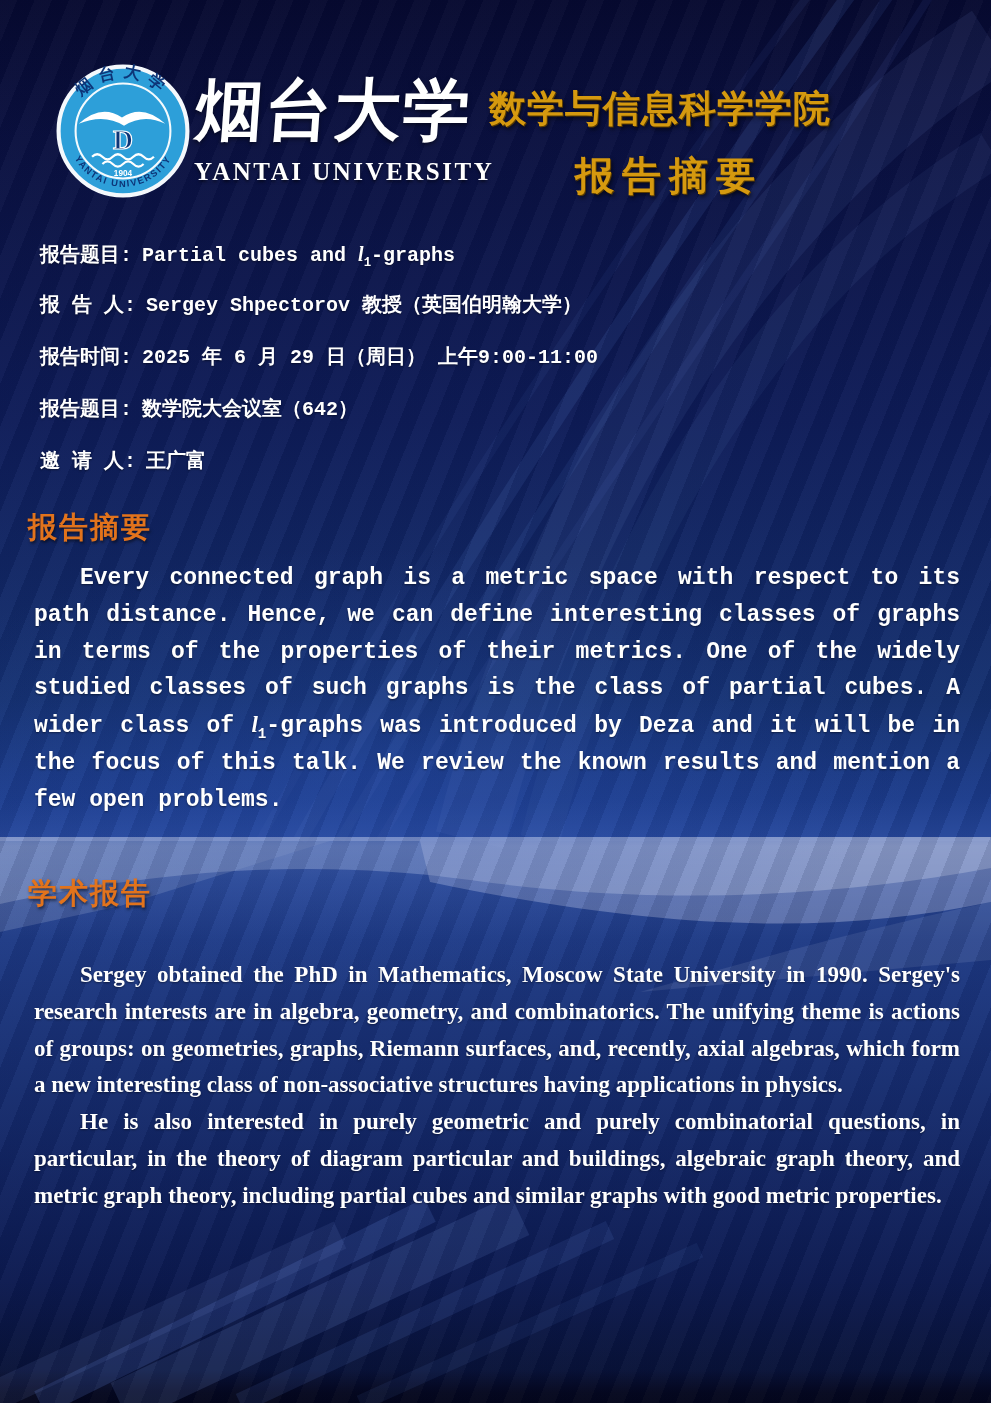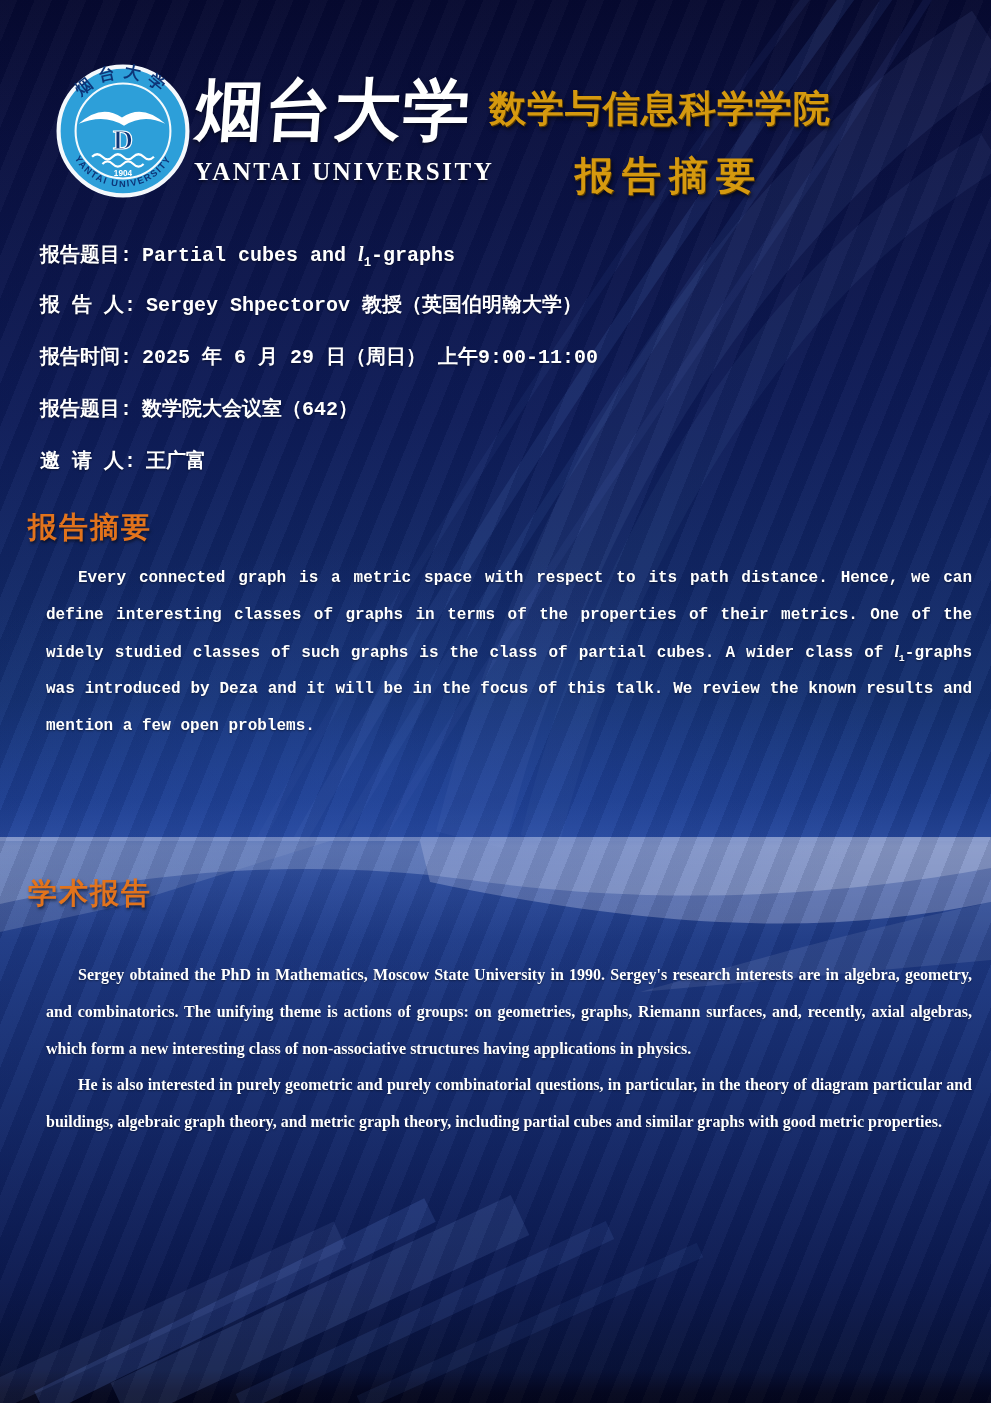--- a/index.html
+++ b/index.html
@@ -67,22 +67,22 @@
     font-size:29px;font-weight:bold;letter-spacing:2px;color:#e2731c;
     text-shadow:1px 2px 3px rgba(0,0,0,.55);white-space:nowrap;
   }
   #abstract-heading{top:508px;}
   #bio-heading{top:874px;}
 
   
   .bodytext{
     position:absolute;left:34px;width:926px;
     color:#fff;font-family:"Liberation Mono","DejaVu Sans Mono",monospace;
-    font-size:16px;font-weight:bold;line-height:36.8px;
-    text-align:justify;text-shadow:0 1px 2px rgba(0,0,0,.45);margin-left:12px;
+    font-size:23px;font-weight:bold;line-height:36.8px;
+    text-align:justify;text-shadow:0 1px 2px rgba(0,0,0,.45);
   }
   #abstract-body{top:560px;}
   #bio-body{top:957px;font-family:Liberation Serif, serif;}
   .bodytext p{margin:0;text-indent:2em;}
   .math-l{font-family:"Liberation Serif","DejaVu Serif",serif;font-style:italic;}
   sub{font-size:0.62em;line-height:0;}
 </style>
 </head>
 <body>
 

